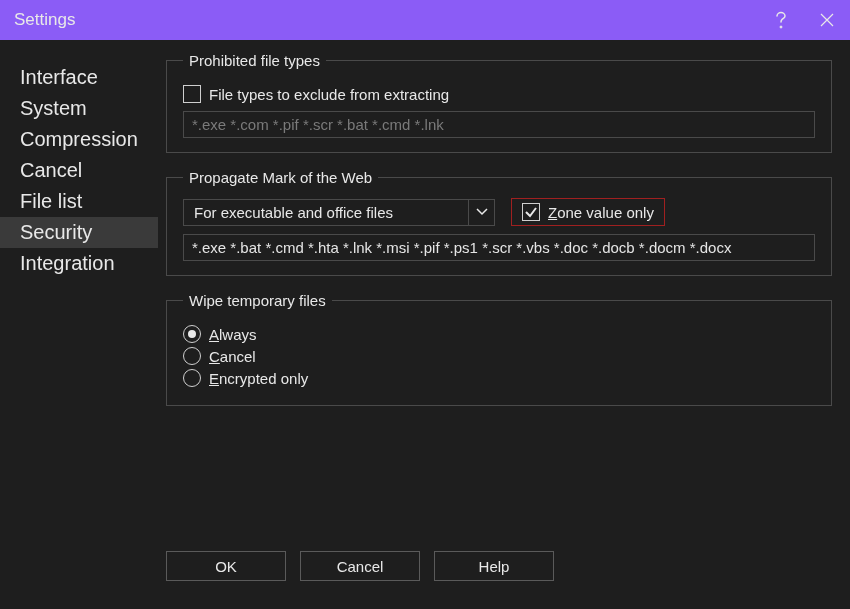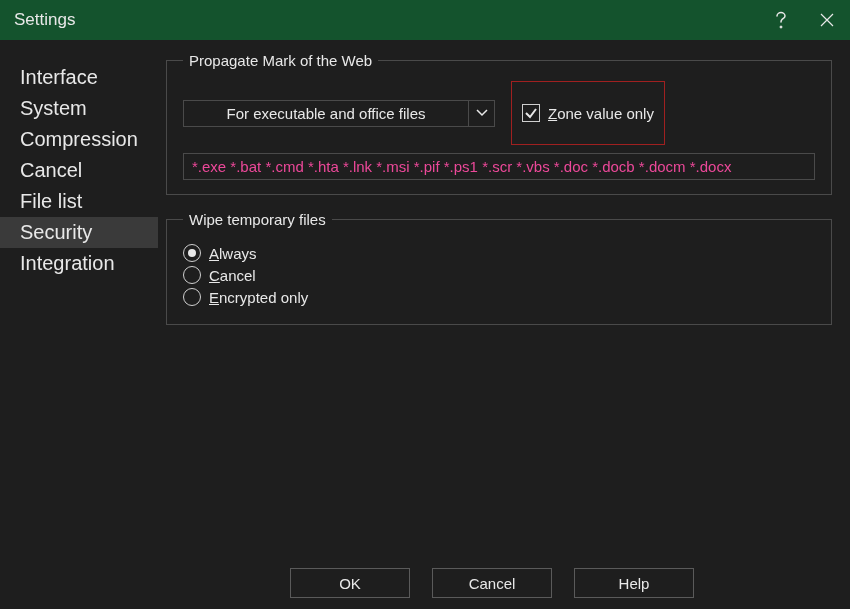--- a/index.html
+++ b/index.html
@@ -1,18 +1,18 @@
 <!DOCTYPE html>
 <html><head>
 <meta charset="utf-8">
 <style>
   * { box-sizing: border-box; margin: 0; padding: 0; font-family: "Segoe UI", Tahoma, sans-serif; }
   body { background: #1e1e1e; color: #e8e8e8; width: 850px; height: 609px; overflow: hidden; font-size: 15px; }
 
-  .titlebar { height: 40px; display: flex; align-items: center; padding: 0 0 0 14px; background: #14532d; }
+  .titlebar { height: 40px; display: flex; align-items: center; padding: 0 0 0 14px; background: #8b5cf6; }
   .titlebar .title { font-size: 17px; }
   .titlebar .spacer { flex: 1; }
   .titlebar .tbtn { width: 46px; height: 40px; display: flex; align-items: center; justify-content: center; color: #e8e8e8; }
   .titlebar svg { stroke: #e8e8e8; }
 
   .body { display: flex; height: calc(100% - 40px); }
 
   .sidebar { width: 158px; padding: 22px 0 0 0; }
   .sidebar .item { padding: 4px 0 4px 20px; font-size: 20px; cursor: default; position: relative; }
   .sidebar .item.selected { background: #3a3a3a; }
@@ -25,32 +25,32 @@
   .row { display: flex; align-items: center; gap: 8px; margin: 4px 0; }
 
   .checkbox { width: 18px; height: 18px; border: 1.5px solid #cfcfcf; display: inline-flex; align-items: center; justify-content: center; flex-shrink: 0; }
   .checkbox.checked svg { display: block; }
   .checkbox svg { display: none; }
 
   .radio { width: 18px; height: 18px; border: 1.5px solid #cfcfcf; border-radius: 50%; display: inline-flex; align-items: center; justify-content: center; flex-shrink: 0; }
   .radio .dot { width: 8px; height: 8px; background: #e8e8e8; border-radius: 50%; display: none; }
   .radio.selected .dot { display: block; }
 
-  .textbox { width: 100%; background: #1e1e1e; border: 1px solid #4a4a4a; color: #ec4899; padding: 4px 8px; font-size: 15px; margin-top: 8px; }
+  .textbox { width: 100%; background: #1e1e1e; border: 1px solid #4a4a4a; color: #e5e5e5; padding: 4px 8px; font-size: 15px; margin-top: 8px; }
   .textbox.placeholder { color: #7a7a7a; }
 
   .selectwrap { display: flex; align-items: stretch; width: 312px; }
   .select { flex: 1; border: 1px solid #4a4a4a; padding: 4px 10px; font-size: 15px; }
   .selectbtn { width: 26px; border: 1px solid #4a4a4a; border-left: none; display: flex; align-items: center; justify-content: center; }
 
-  .zone-box { border: 1px solid #a02020; padding: 22px 10px; display: flex; align-items: center; gap: 8px; }
+  .zone-box { border: 1px solid #a02020; padding: 4px 10px; display: flex; align-items: center; gap: 8px; }
 
-  .motw-row { display: flex; align-items: center; gap: 16px; text-align: center; }
+  .motw-row { display: flex; align-items: center; gap: 16px; }
 
-  .footer { margin-top: auto; display: flex; justify-content: center; gap: 22px; padding: 0 14px 11px 0; }
+  .footer { margin-top: auto; display: flex; justify-content: flex-start; gap: 14px; padding: 0 14px 28px 0; }
   .btn { width: 120px; height: 30px; border: 1px solid #5a5a5a; background: #1e1e1e; color: #e8e8e8; display: flex; align-items: center; justify-content: center; font-size: 15px; }
 
   .underline-first::first-letter { text-decoration: underline; }
   .underline-v { text-decoration: underline; }
   .underline-z { text-decoration: underline; }
 </style>
 </head>
 <body>
 
 <div class="titlebar">
@@ -75,20 +75,30 @@
     <div class="item">System</div>
     <div class="item">Compression</div>
     <div class="item">Cancel</div>
     <div class="item">File list</div>
     <div class="item selected">Security</div>
     <div class="item">Integration</div>
   </div>
 
   <div class="main">
 
+    <fieldset class="group">
+      <legend>Prohibited file types</legend>
+      <div class="row">
+        <span class="checkbox">
+          
+        </span>
+        <span>File types to exclude from extracting</span>
+      </div>
+      <div class="textbox placeholder">*.exe *.com *.pif *.scr *.bat *.cmd *.lnk</div>
+    </fieldset>
 
     <fieldset class="group">
       <legend>Propagate Mark of the Web</legend>
       <div class="motw-row">
         <div class="selectwrap">
           <div class="select">For executable and office files</div>
           <div class="selectbtn">
             <svg width="12" height="8" viewBox="0 0 12 8">
                 <path d="M1 1 L6 6 L11 1" stroke="#e8e8e8" stroke-width="1.5" fill="none"></path>
               </svg>

